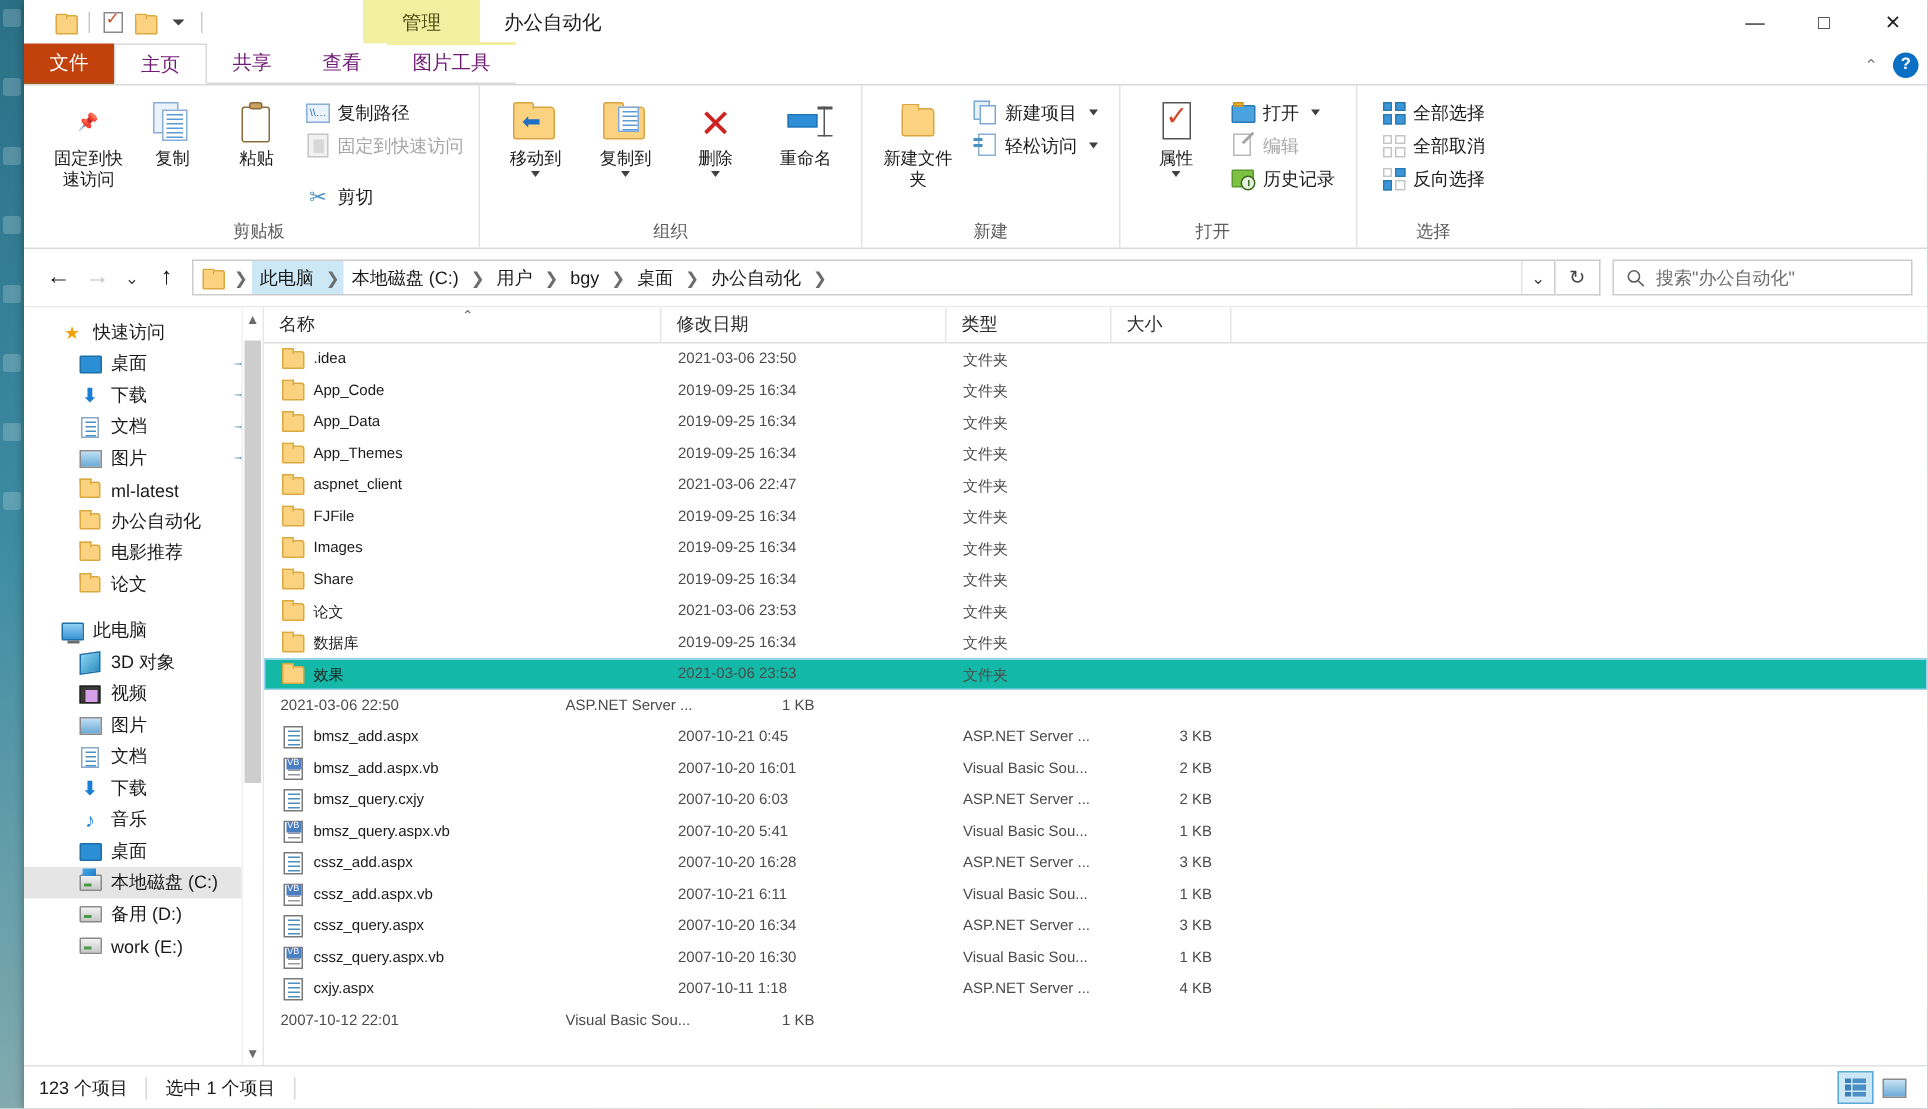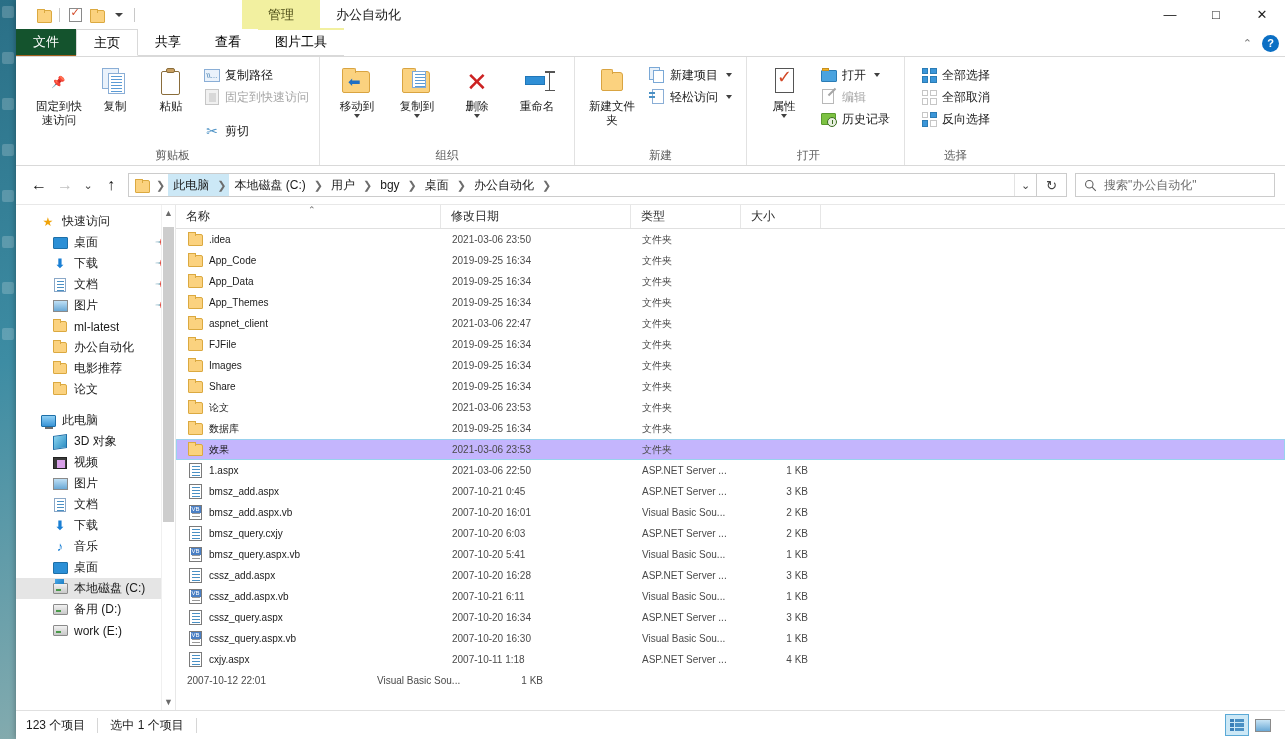--- a/index.html
+++ b/index.html
@@ -77,24 +77,24 @@
   .wc { width: 46px; height: 29px; display: flex; align-items: center; justify-content: center;
         font-size: 13px; color: #222; }
 
   
   .tabstrip {
     height: 28px; display: flex; align-items: stretch; position: relative;
     background: #ffffff; flex: 0 0 28px;
     border-bottom: 1px solid #d9d9d9;
   }
   .tab {
-    display: flex; align-items: center; padding: 0 17px; font-size: 13px; color: #000000;
+    display: flex; align-items: center; padding: 0 17px; font-size: 13px; color: #701a75;
     border-bottom: 1px solid #d9d9d9;
   }
-  .tab.file { background: #14532d; color: #fff; border-bottom-color: #a15f1d; }
+  .tab.file { background: #c2410c; color: #fff; border-bottom-color: #a15f1d; }
   .tab.active { background: #fff; border: 1px solid #d9d9d9; border-bottom: 1px solid #fff;
                 position: relative; z-index: 3; }
   .tab.ctx-linked { position: relative; }
   .tab.ctx-linked:before{
     content:""; position:absolute; left:0; right:0; top:-1px; height:2px; background:#f2f0a0;
   }
   .ribbon-right {
     position: absolute; right: 6px; top: 0; height: 28px; display: flex; align-items: center; gap: 10px;
   }
   .chev-up { color: #7a7a7a; font-size: 11px; }
@@ -319,21 +319,21 @@
   .col .sortmark { position: absolute; left: 50%; top: 0px; font-size: 9px; color: #6b6b6b; }
   .c-name { width: 265px; }
   .c-date { width: 190px; }
   .c-type { width: 110px; }
   .c-size { width: 80px; text-align: right; }
   .rows { flex: 1; overflow: hidden; }
   .row {
     height: 21px; display: flex; align-items: center; font-size: 10px; color: #1a1a1a;
     border: 1px solid transparent;
   }
-  .row.selected { background: #c4b5fd; border: 1px solid #99d1ee; }
+  .row.selected { background: #14b8a6; border: 1px solid #99d1ee; }
   .cell { padding-left: 10px; display: flex; align-items: center; gap: 6px; overflow: hidden; white-space: nowrap; }
   .cell.date, .cell.type { color: #4a4a4a; }
   .cell.size { justify-content: flex-end; padding-right: 14px; color: #4a4a4a; }
   .fico { width: 16px; height: 16px; flex: 0 0 16px; display:flex; align-items:center; justify-content:center; }
   .fic-folder { width:15px; height:12px; background:#fbd27f; border:1px solid #dba940; border-radius:1px 2px 1px 1px; position:relative;}
   .fic-folder:before{content:"";position:absolute;left:-1px;top:-3px;width:6px;height:3px;background:#fbd27f;
                      border:1px solid #dba940;border-bottom:none;}
   .fic-aspx { width:13px; height:15px; background:#fff; border:1px solid #7a7a7a; position:relative; }
   .fic-aspx:after{content:"";position:absolute;left:2px;top:2px;width:8px;height:1px;background:#4a90c4;
                   box-shadow:0 3px 0 #4a90c4,0 6px 0 #4a90c4,0 9px 0 #4a90c4;}
@@ -928,26 +928,20 @@
               <span class="fico">
                 <span class="fic-folder"></span>
               </span>
               <span>效果</span>
             </div>
             <div class="cell date c-date">2021-03-06 23:53</div>
             <div class="cell type c-type">文件夹</div>
             <div class="cell size c-size"></div>
           </div>
           <div class="row">
-            <div class="cell c-name">
-              <span class="fico">
-                <span class="fic-aspx"></span>
-              </span>
-              <span>1.aspx</span>
-            </div>
             <div class="cell date c-date">2021-03-06 22:50</div>
             <div class="cell type c-type">ASP.NET Server ...</div>
             <div class="cell size c-size">1 KB</div>
           </div>
           <div class="row">
             <div class="cell c-name">
               <span class="fico">
                 <span class="fic-aspx"></span>
               </span>
               <span>bmsz_add.aspx</span>

